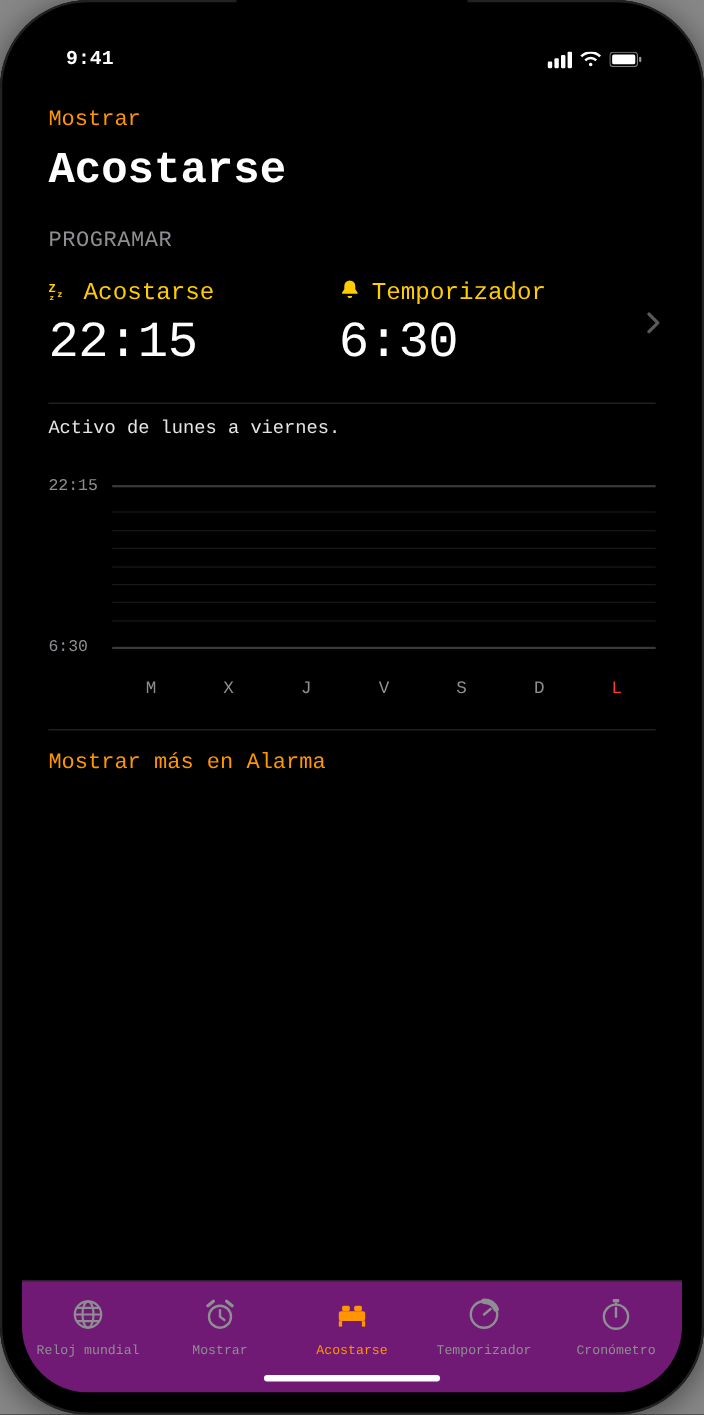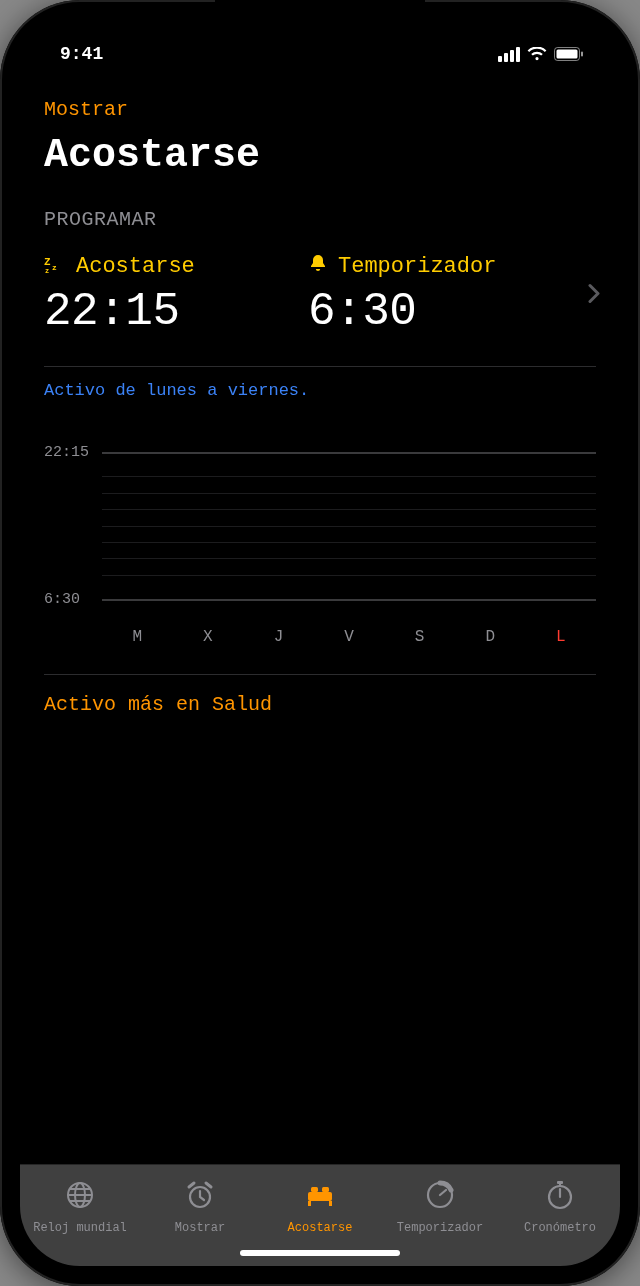--- a/index.html
+++ b/index.html
@@ -112,23 +112,23 @@
     top: 50%;
     transform: translateY(-50%);
     color: #5a5a5e;
   }
   .divider {
     border: none;
     border-top: 1px solid #2c2c2e;
     margin: 28px 0 14px 0;
   }
   .schedule-note {
-    color: #3b82f6;
+    color: #e5e5e5;
     font-size: 17px;
-    margin-bottom: 44px;
+    margin-bottom: 33px;
   }
   .analysis-chart {
     margin-top: 18px;
   }
   .chart-row {
     display: flex;
     align-items: center;
   }
   .chart-time-label {
     width: 58px;
@@ -172,21 +172,21 @@
     border: none;
     border-top: 1px solid #2c2c2e;
     margin: 28px 0 18px 0;
   }
   .health-link {
     color: #ff9500;
     font-size: 20px;
   }
   .tab-bar {
     height: 102px;
-    background: #404040;
+    background: #701a75;
     border-top: 1px solid #262626;
     display: flex;
     padding-bottom: 18px;
   }
   .tab {
     flex: 1;
     display: flex;
     flex-direction: column;
     align-items: center;
     justify-content: center;
@@ -310,21 +310,21 @@
           <span>J</span>
           <span>V</span>
           <span>S</span>
           <span>D</span>
           <span class="today">L</span>
         </div>
       </div>
 
       <hr class="divider2">
 
-      <a class="health-link">Activo más en Salud</a>
+      <a class="health-link">Mostrar más en Alarma</a>
 
     </div>
 
     <div class="tab-bar">
       <div class="tab">
         <span>
           <svg viewBox="0 0 32 32">
               <circle cx="16" cy="16" r="12" fill="none" stroke="currentColor" stroke-width="2"></circle>
               <ellipse cx="16" cy="16" rx="5" ry="12" fill="none" stroke="currentColor" stroke-width="2"></ellipse>
               <line x1="4" y1="16" x2="28" y2="16" stroke="currentColor" stroke-width="2"></line>

